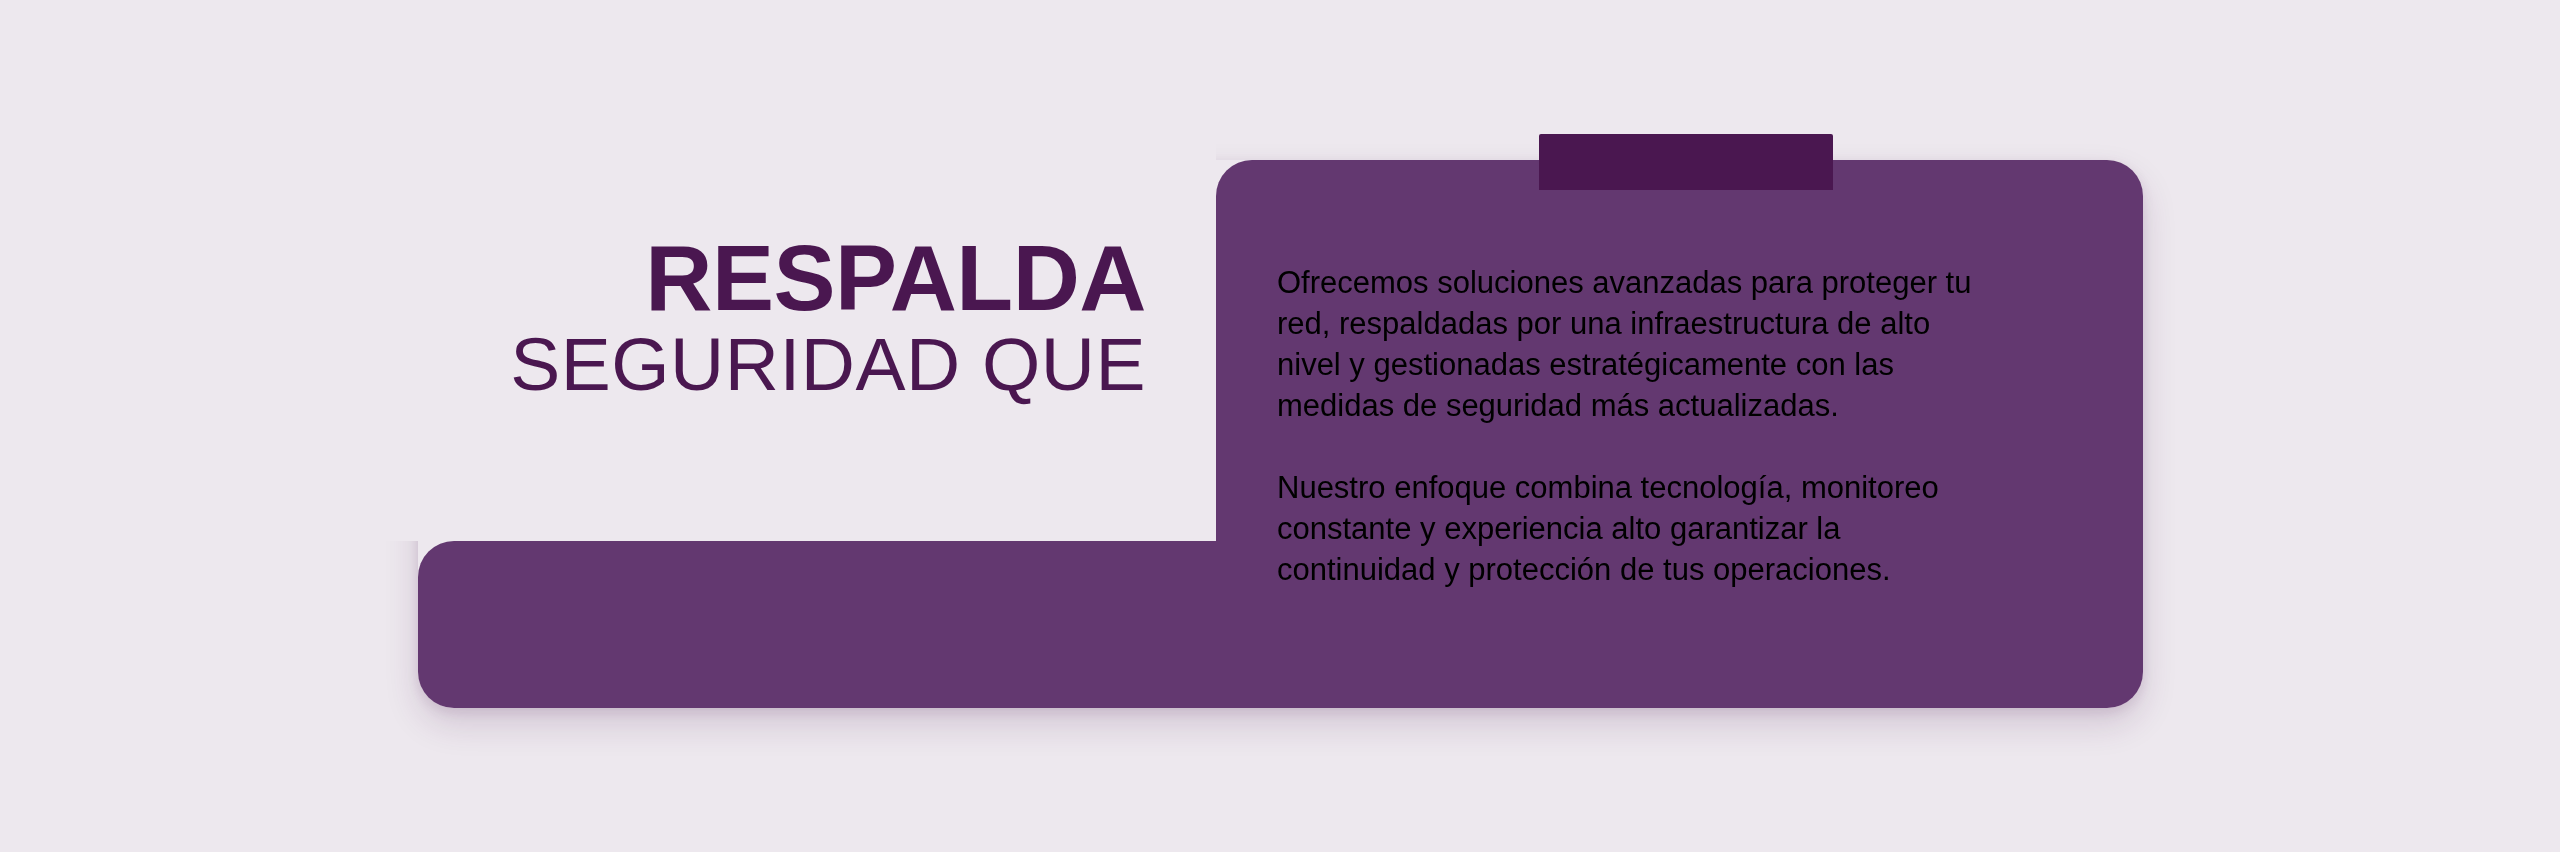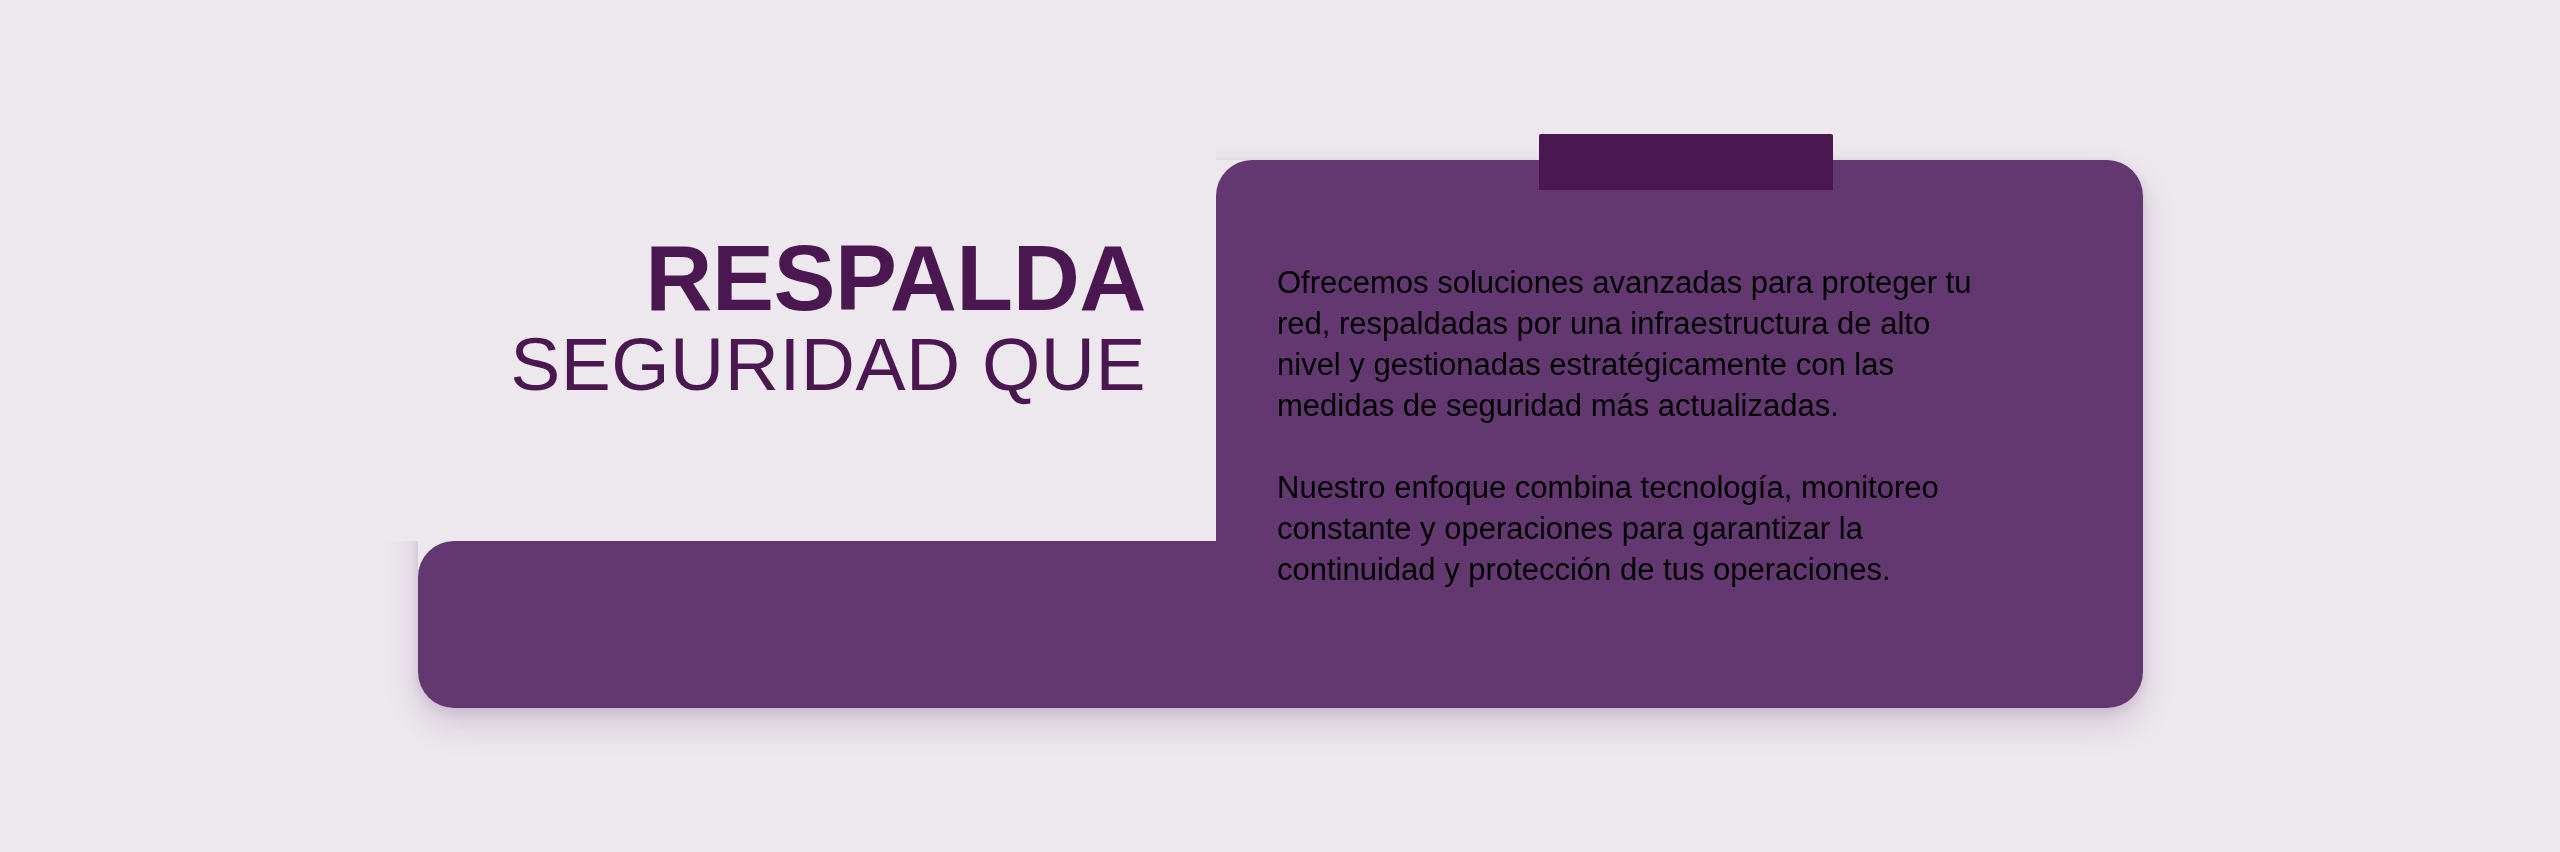--- a/index.html
+++ b/index.html
@@ -145,16 +145,16 @@
   <div class="light-notch"></div>
   <div class="dark-tab"></div>
 
   <div class="heading-block">
     <span class="heading-line emphasis">RESPALDA</span>
     <span class="heading-line">SEGURIDAD QUE</span>
   </div>
 
   <div class="body-block">
     <p class="body-paragraph">Ofrecemos soluciones avanzadas para proteger tu red, respaldadas por una infraestructura de alto nivel y gestionadas estratégicamente con las medidas de seguridad más actualizadas.</p>
-    <p class="body-paragraph">Nuestro enfoque combina tecnología, monitoreo constante y operaciones para garantizar la continuidad y protección de tus operaciones.</p>
+    <p class="body-paragraph">Nuestro enfoque combina tecnología, monitoreo constante y experiencia alto garantizar la continuidad y protección de tus operaciones.</p>
   </div>
 
 </div>
 
 </body></html>

